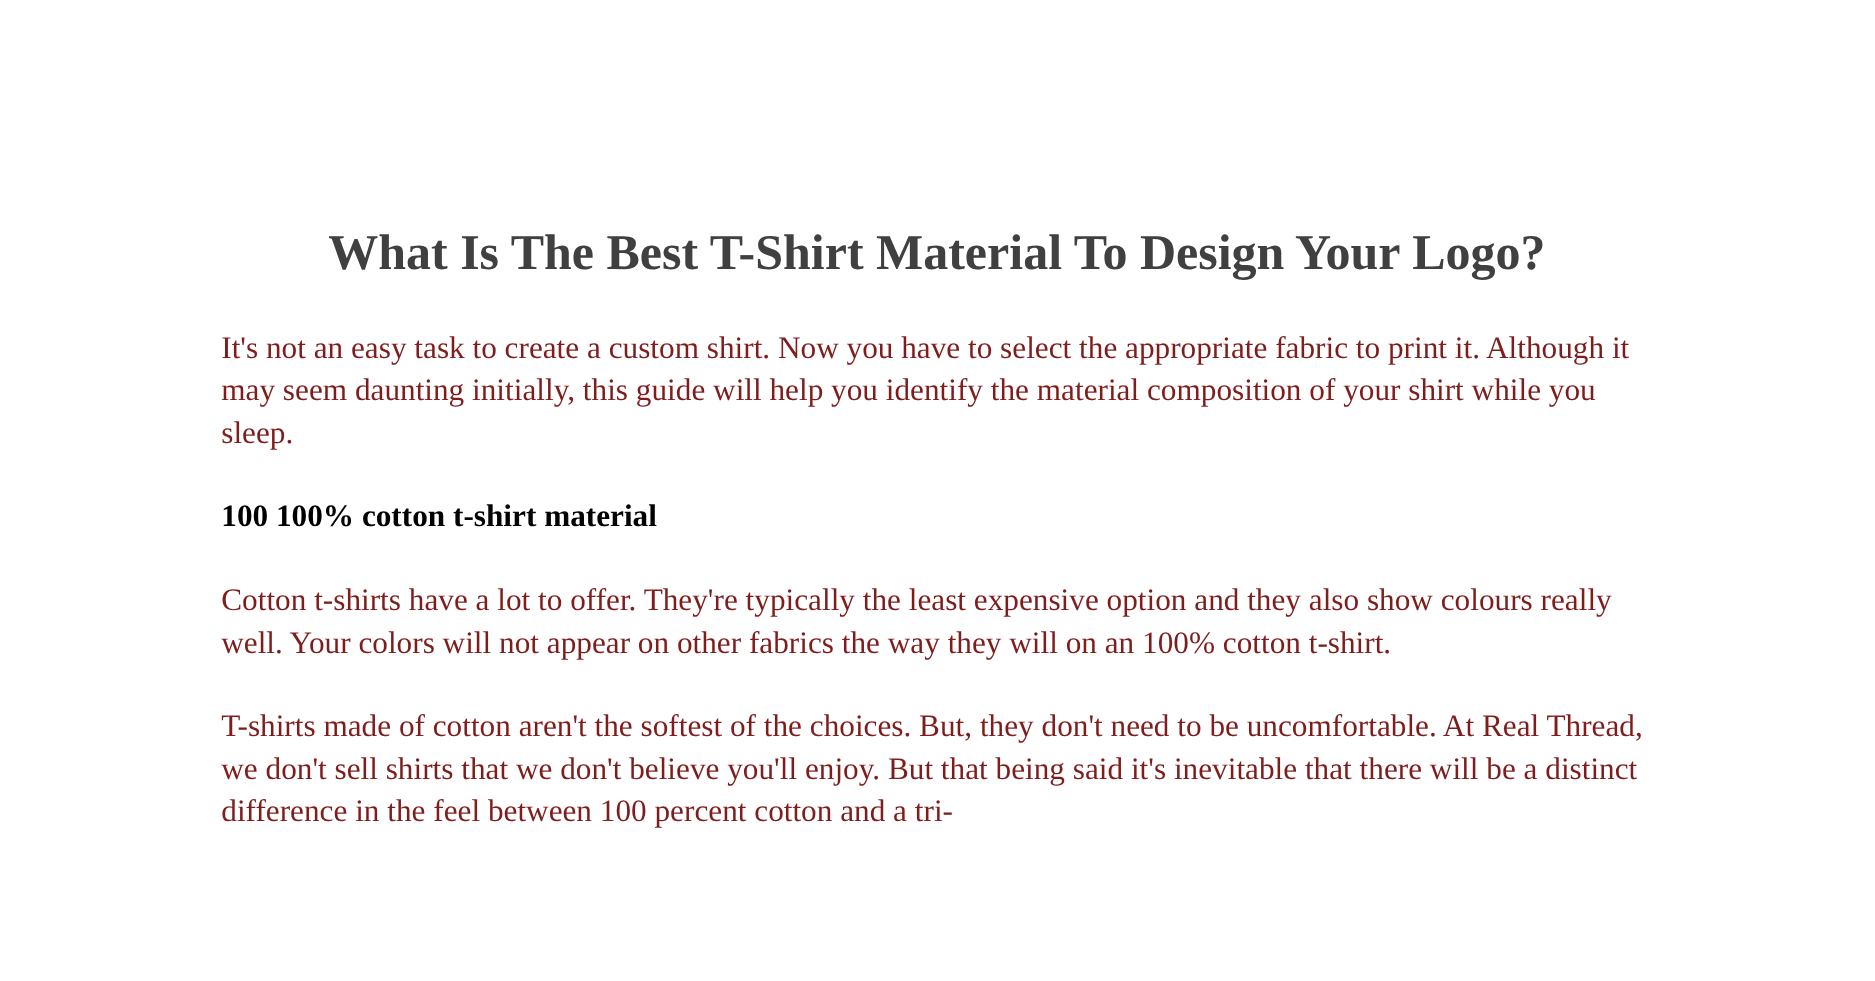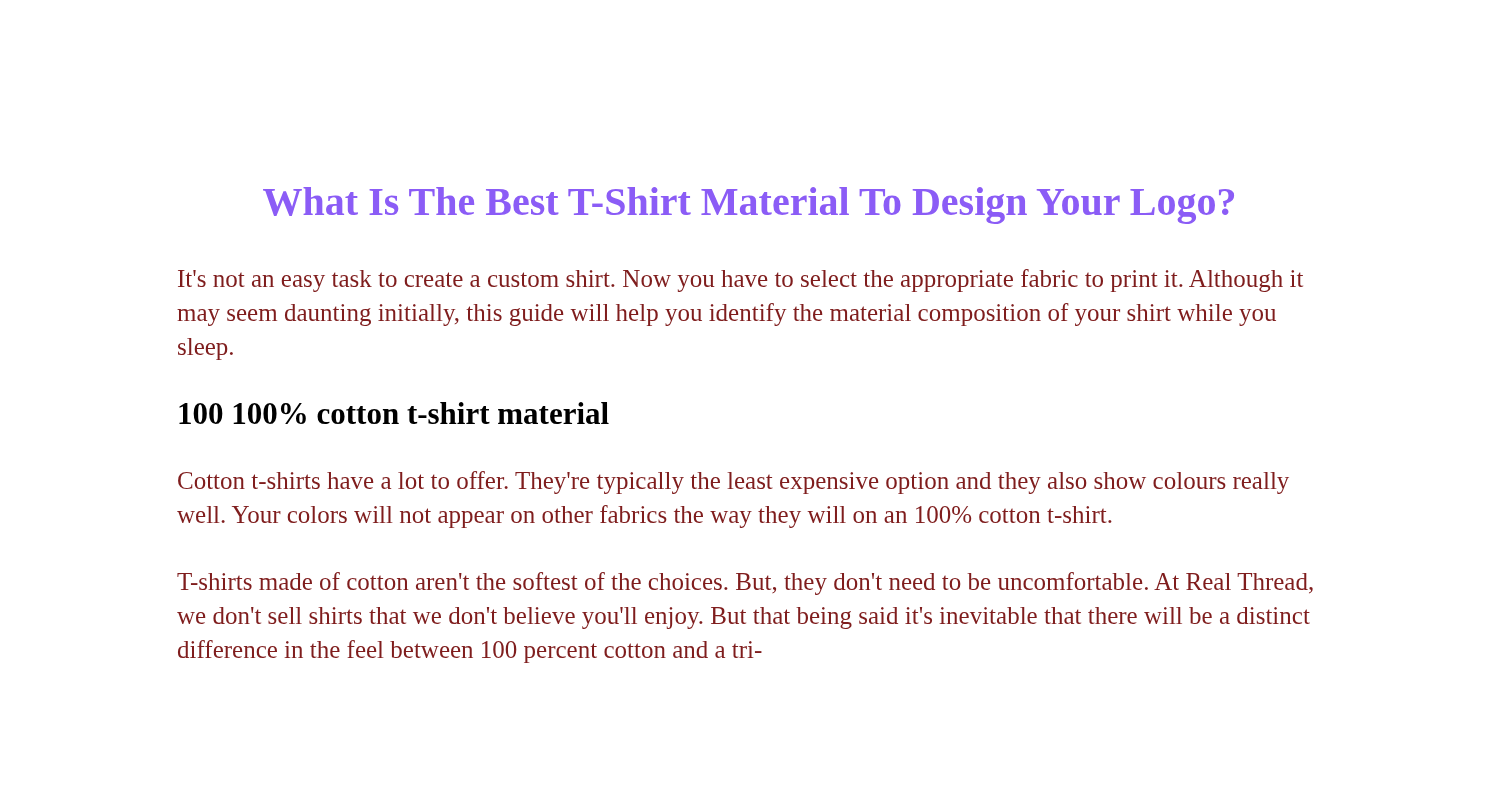--- a/index.html
+++ b/index.html
@@ -34,21 +34,21 @@
     text-align: center;
     font-family: "Liberation Serif", "DejaVu Serif", serif;
     font-weight: bold;
     font-size: 40px;
     line-height: 44px;
     letter-spacing: 0px;
     position: absolute;
     top: 180px;
     left: 0;
     width: 1145px;
-    color: #8b5cf6;
+    color: #404040;
   }
   .body-block {
     position: absolute;
     top: 262px;
     left: 0;
     width: 1148px;
   }
   p.para {
     margin: 0 0 33px 0;
     padding: 0;
@@ -56,21 +56,21 @@
     font-size: 25px;
     line-height: 34px;
     color: #7f1d1d;
     text-align: left;
     word-spacing: 0px;
   }
   h2.subhead {
     margin: 0 0 33px 0;
     padding: 0;
     font-family: "Liberation Serif", "DejaVu Serif", serif;
-    font-size: 31px;
+    font-size: 25px;
     line-height: 34px;
     font-weight: bold;
     color: #000000;
   }
   p.para.last {
     margin-bottom: 0;
   }
 </style>
 </head>
 <body>

